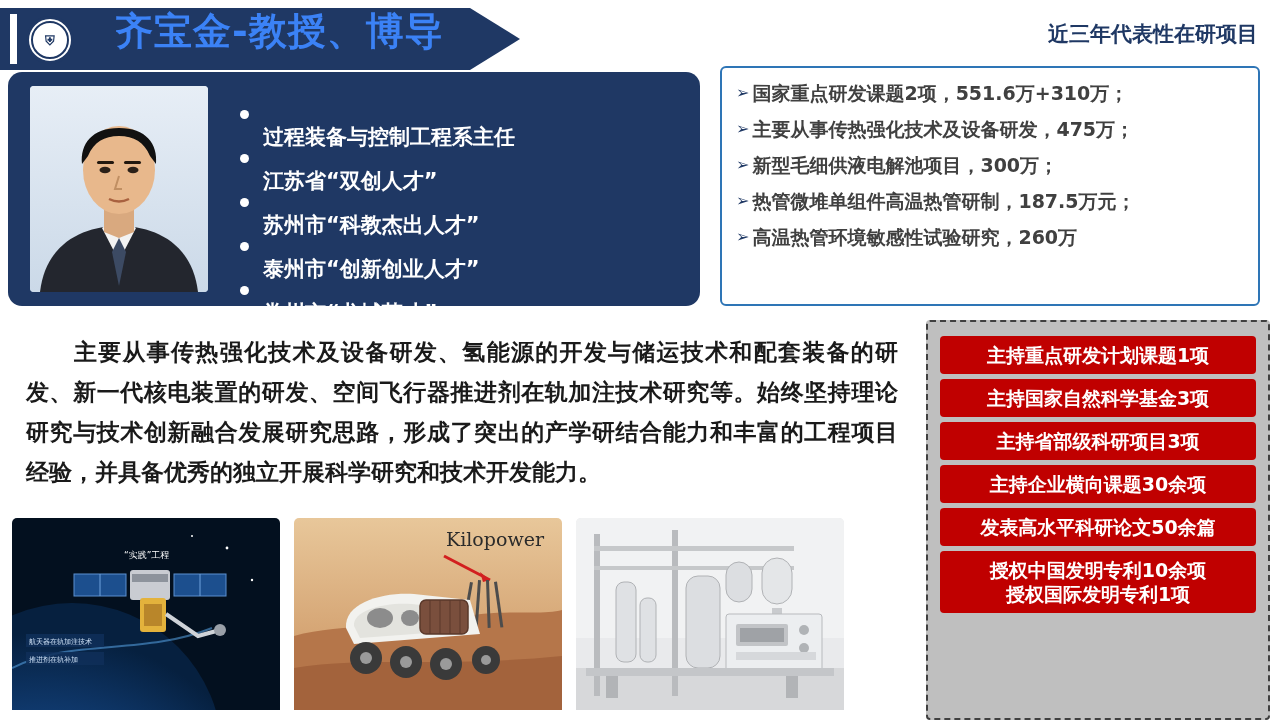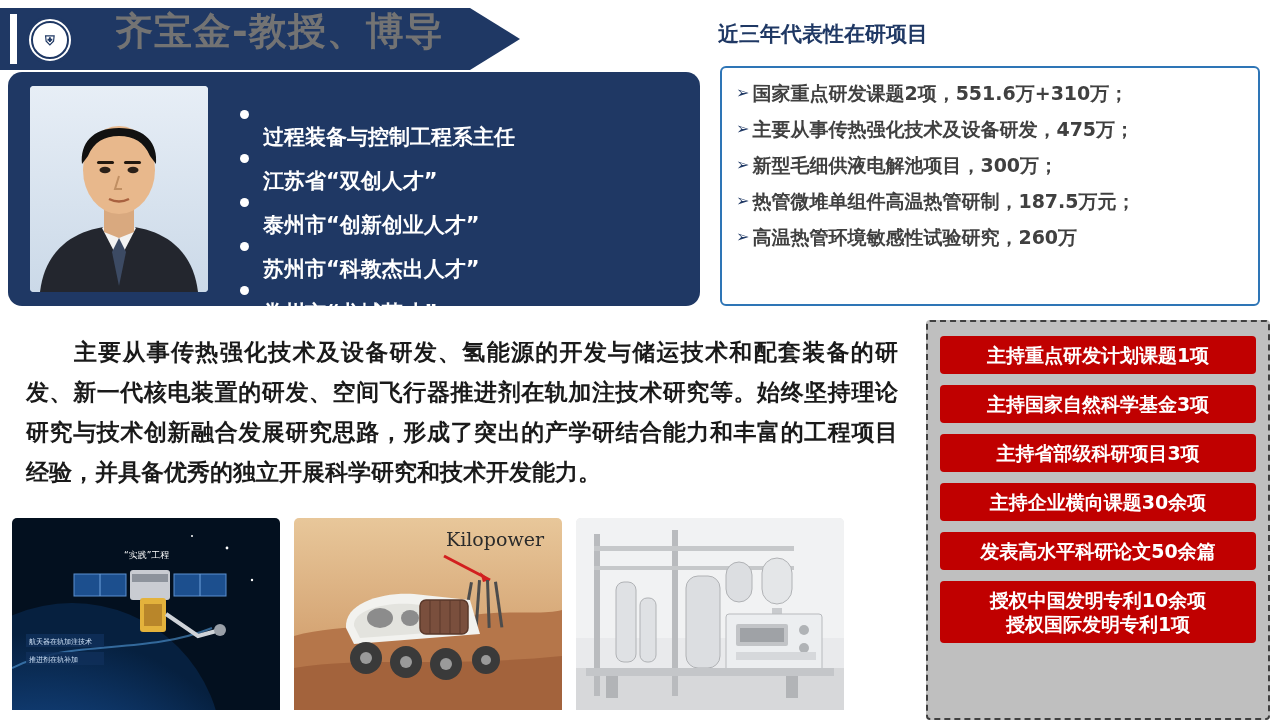--- a/index.html
+++ b/index.html
@@ -62,21 +62,21 @@
     color: #1f3864;
     font-weight: bold;
     line-height: 1;
     font-family: "DejaVu Sans", sans-serif;
   }
   .header-title {
     position: absolute;
     left: 115px; top: 5px;
     font-size: 38px;
     font-weight: bold;
-    color: #737373;
+    color: #3b82f6;
     letter-spacing: 1px;
     line-height: 52px;
     white-space: nowrap;
     font-family: "DejaVu Sans", sans-serif;
   }
 
   
   .profile-panel {
     position: absolute;
     left: 8px; top: 72px;
@@ -118,21 +118,21 @@
     white-space: nowrap;
     font-family: "DejaVu Sans", sans-serif;
     margin-top: 44px;
   }
 
   
   .projects-title {
     position: absolute;
     left: 718px; top: 20px;
     width: 540px;
-    text-align: left;
+    text-align: right;
     font-size: 21px;
     font-weight: bold;
     color: #1f3864;
     font-family: "DejaVu Sans", sans-serif;
   }
   .projects-box {
     position: absolute;
     left: 720px; top: 66px;
     width: 540px; height: 240px;
     border: 2px solid #2e75b6;
@@ -204,21 +204,21 @@
   }
   .achieve-item {
     background: #c00000;
     color: #ffffff;
     border-radius: 4px;
     font-size: 19px;
     font-weight: bold;
     text-align: center;
     line-height: 24px;
     padding: 7px 4px;
-    margin-bottom: 11px;
+    margin-bottom: 5px;
     white-space: pre-line;
     font-family: "DejaVu Sans", sans-serif;
   }
 </style>
 </head>
 <body>
 
 <div class="slide">
 
   <div class="header-bar">
@@ -271,25 +271,25 @@
       <div class="bullet-row">
         <span class="bullet-dot"></span>
         <span class="bullet-text">过程装备与控制工程系主任</span>
       </div>
       <div class="bullet-row">
         <span class="bullet-dot"></span>
         <span class="bullet-text">江苏省“双创人才”</span>
       </div>
       <div class="bullet-row">
         <span class="bullet-dot"></span>
-        <span class="bullet-text">泰州市“创新创业人才”</span>
+        <span class="bullet-text">苏州市“科教杰出人才”</span>
       </div>
       <div class="bullet-row">
         <span class="bullet-dot"></span>
-        <span class="bullet-text">苏州市“科教杰出人才”</span>
+        <span class="bullet-text">泰州市“创新创业人才”</span>
       </div>
       <div class="bullet-row">
         <span class="bullet-dot"></span>
         <span class="bullet-text">常州市“龙城英才”</span>
       </div>
     </div>
   </div>
 
   <div class="projects-title">近三年代表性在研项目</div>
   <div class="projects-box">

